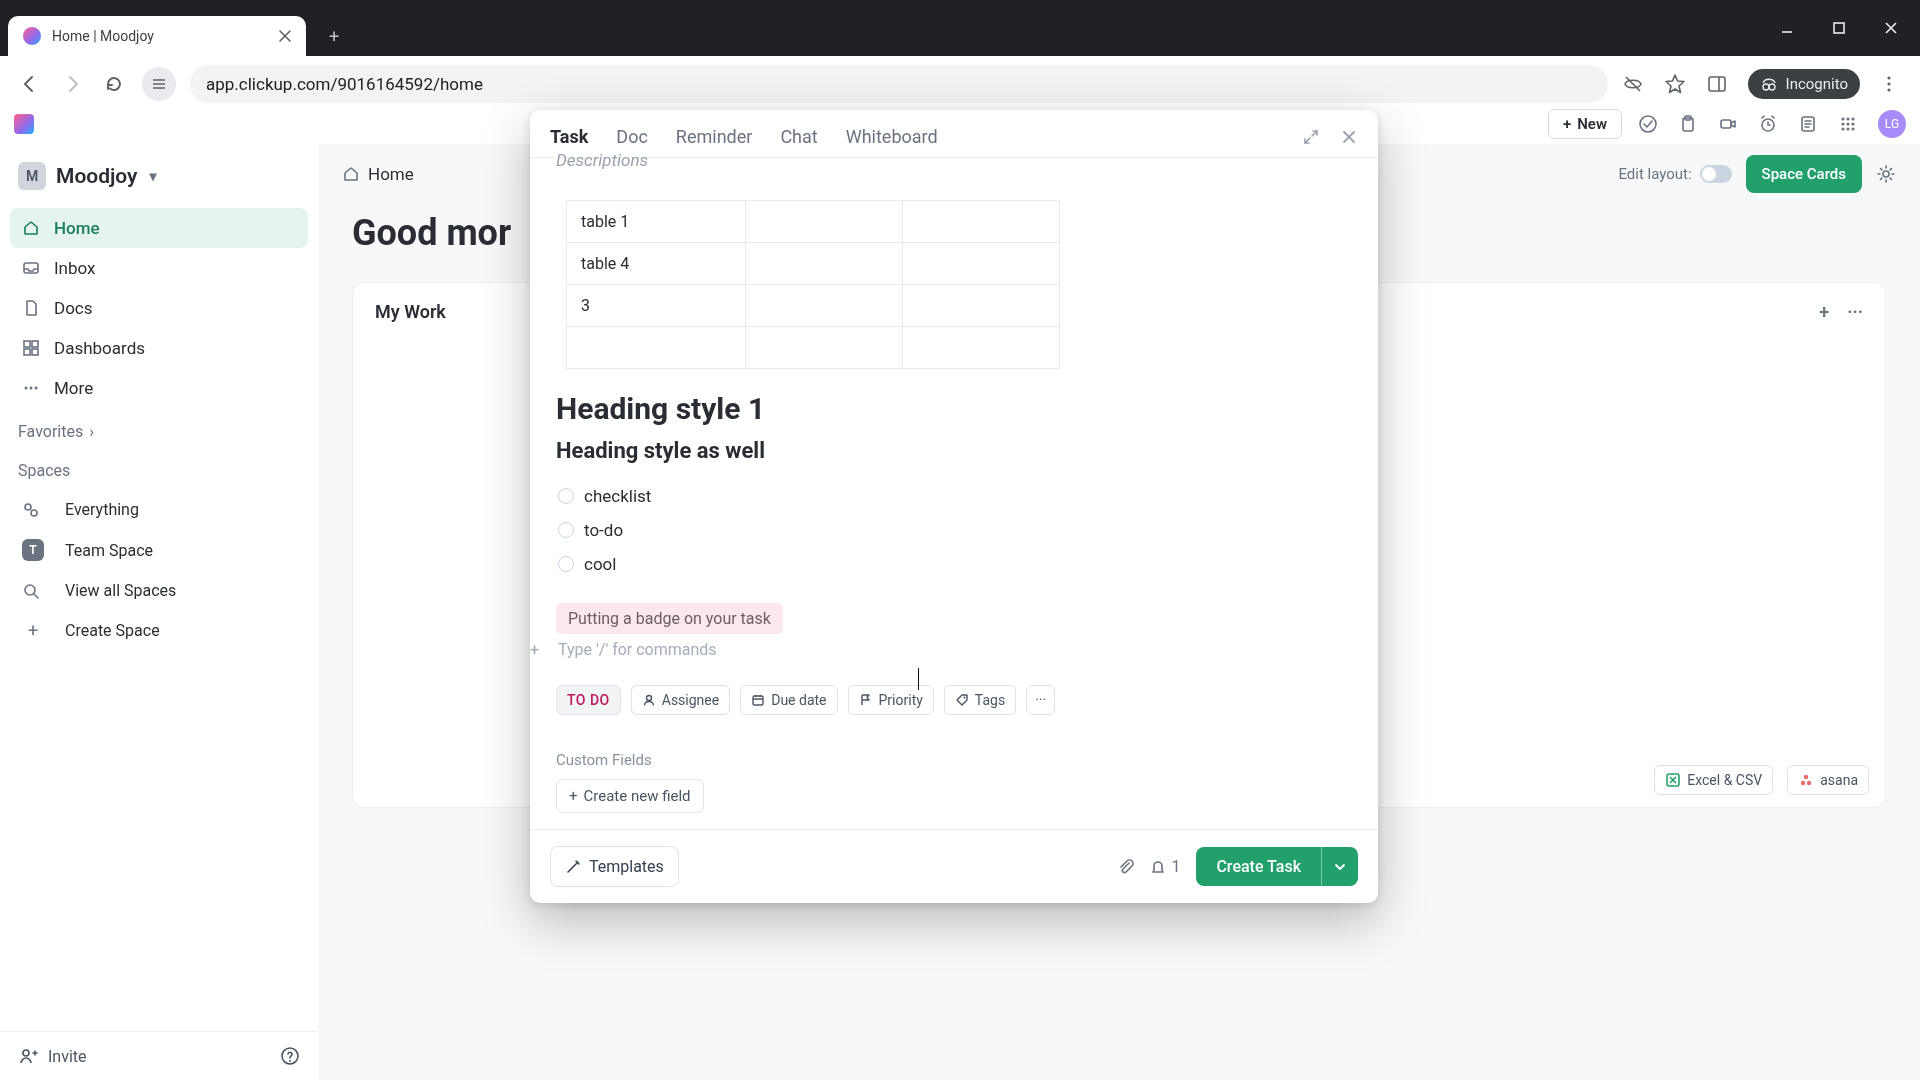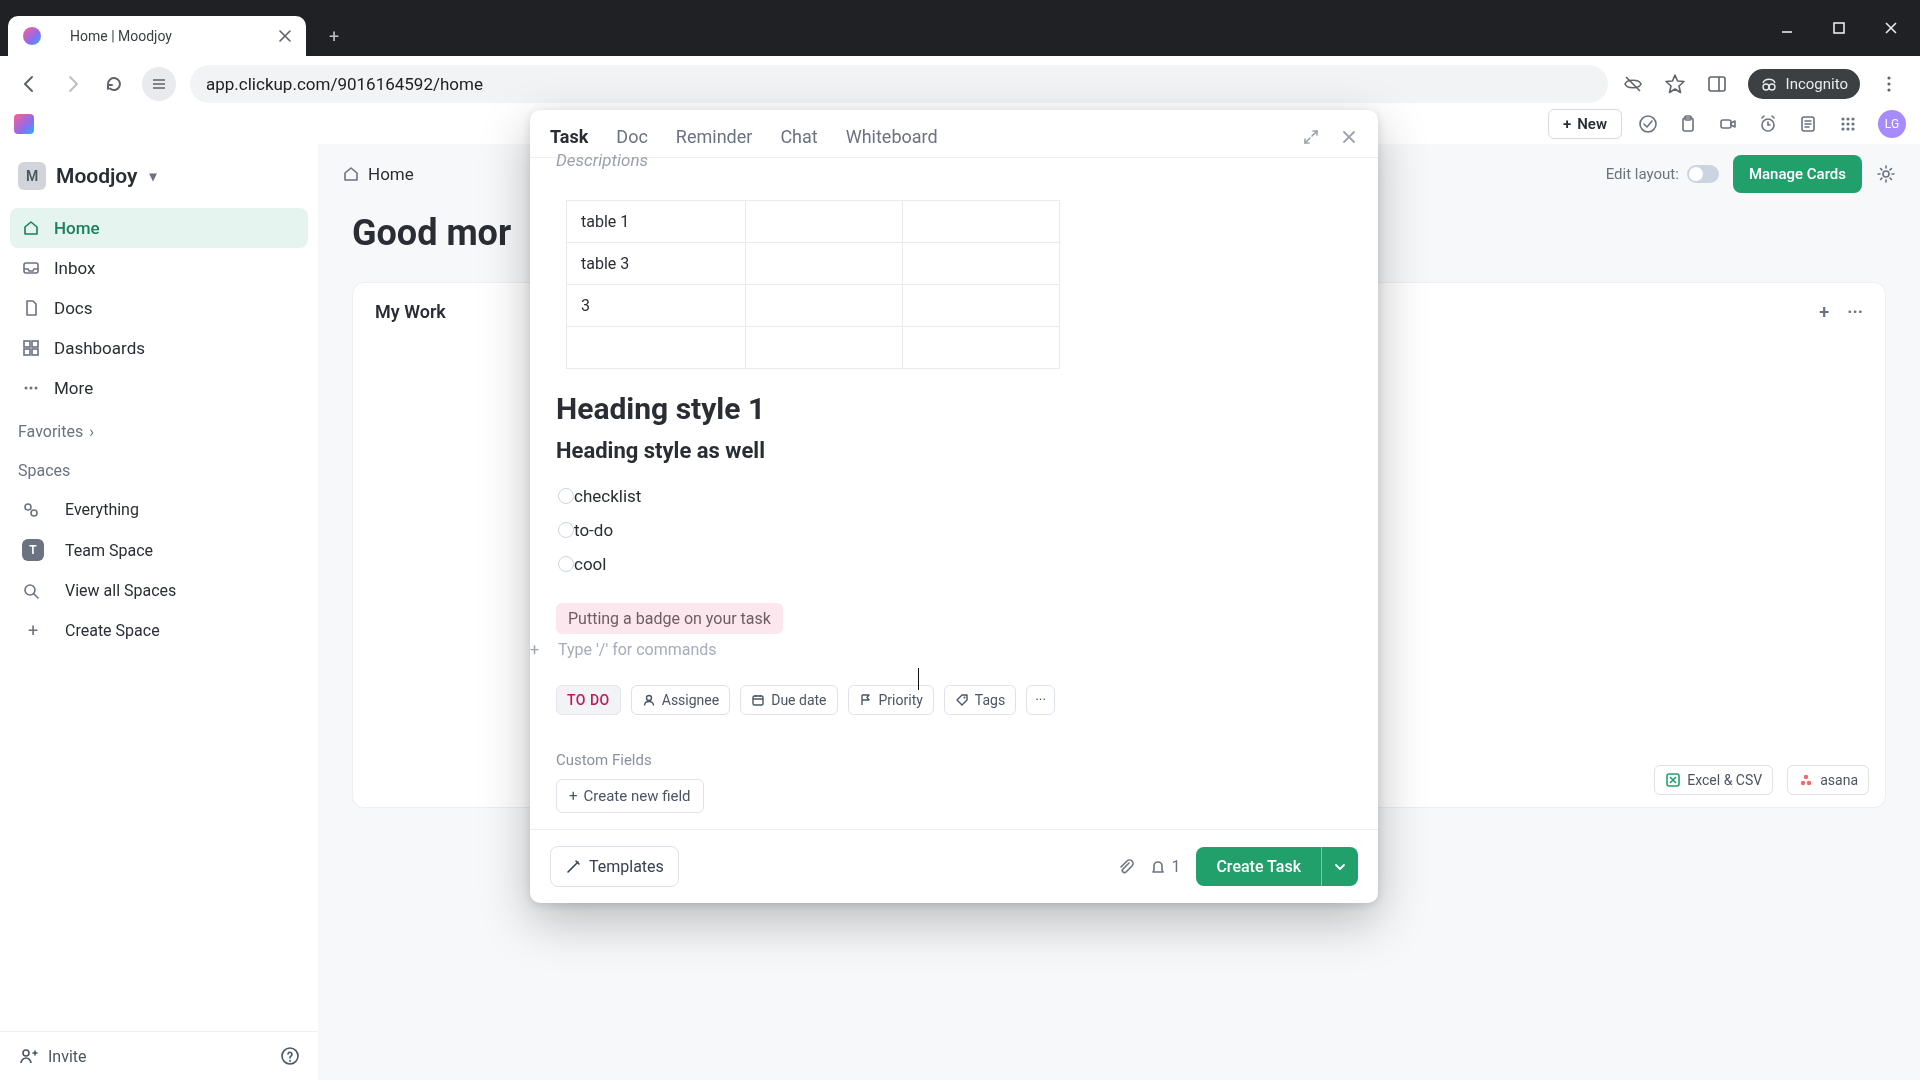--- a/index.html
+++ b/index.html
@@ -40,21 +40,21 @@
     position: relative;
   }
   .chrome-tab {
     display: flex;
     align-items: center;
     background: var(--chrome-tab-active);
     height: 40px;
     padding: 0 14px;
     border-top-left-radius: 10px;
     border-top-right-radius: 10px;
-    gap: 28px;
+    gap: 10px;
     min-width: 270px;
     color: #3c4043;
     font-size: 14px;
   }
   .chrome-tab .favicon {
     width: 18px; height: 18px;
     border-radius: 50%;
     background: linear-gradient(135deg, #ff5e8d 0%, #8e6cef 60%, #24b1ff 100%);
     border: 1px solid #fff;
   }
@@ -418,21 +418,21 @@
     font-size: 16px;
     color:#2a2e34;
   }
   .mini-table td.c1 { width: 150px; }
 
   .h1-style { font-size: 30px; font-weight: 700; margin: 12px 0 10px 0; }
   .h2-style { font-size: 22px; font-weight: 700; margin: 12px 0 16px 0; }
 
   .checklist { margin: 6px 0 0 2px; }
   .check-item {
-    display:flex; align-items:center; 
+    display:flex; align-items:center; gap:10px;
     padding: 7px 0;
     font-size: 17px;
   }
   .check-item .box {
     width: 14px; height: 14px;
     border: 1.5px solid #cbd5e1;
     border-radius: 50%;
   }
 
   .badge-pink {
@@ -810,21 +810,21 @@
             <path d="M3 8 L9 3 L15 8 V15 H3 Z" fill="none" stroke="currentColor" stroke-width="1.6" stroke-linejoin="round"></path>
           </svg>
         <span>Home</span>
       </div>
       <div class="bc-right">
         <div class="edit-layout">
           <span>Edit layout:</span>
           <span class="toggle"></span>
         </div>
         <div class="manage-btn">
-          <span>Manage Cards</span>
+          <span>Space Cards</span>
         </div>
         <span class="gear">
             <svg width="20" height="20" viewBox="0 0 20 20">
               <circle cx="10" cy="10" r="3" fill="none" stroke="currentColor" stroke-width="1.6"></circle>
               <path d="M10 2 v2 M10 16 v2 M2 10 h2 M16 10 h2 M4.5 4.5 l1.4 1.4 M14.1 14.1 l1.4 1.4 M15.5 4.5 l-1.4 1.4 M5.9 14.1 l-1.4 1.4" stroke="currentColor" stroke-width="1.6" stroke-linecap="round"></path>
             </svg>
           </span>
       </div>
     </div>
 
@@ -906,21 +906,21 @@
     </div>
 
     <table class="mini-table">
       <tbody>
           <tr>
             <td class="c1">table 1</td>
             <td></td>
             <td></td>
           </tr>
       <tr>
-            <td class="c1">table 3</td>
+            <td class="c1">table 4</td>
             <td></td>
             <td></td>
           </tr>
       <tr>
             <td class="c1">3</td>
             <td></td>
             <td></td>
           </tr>
       <tr>
             <td class="c1"></td>

